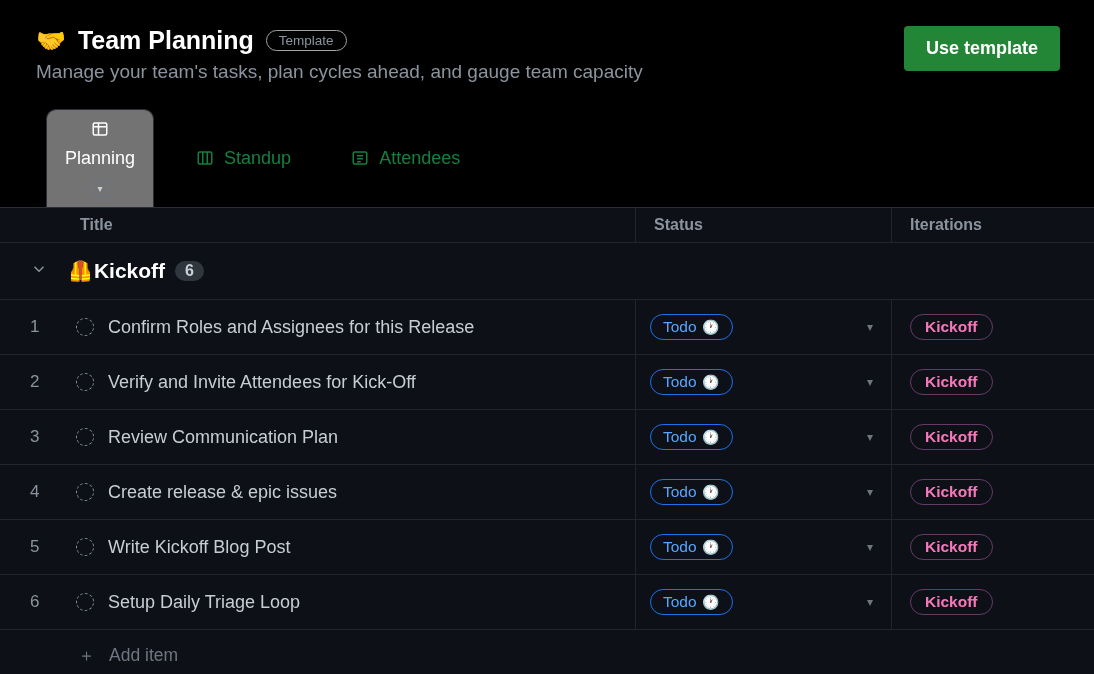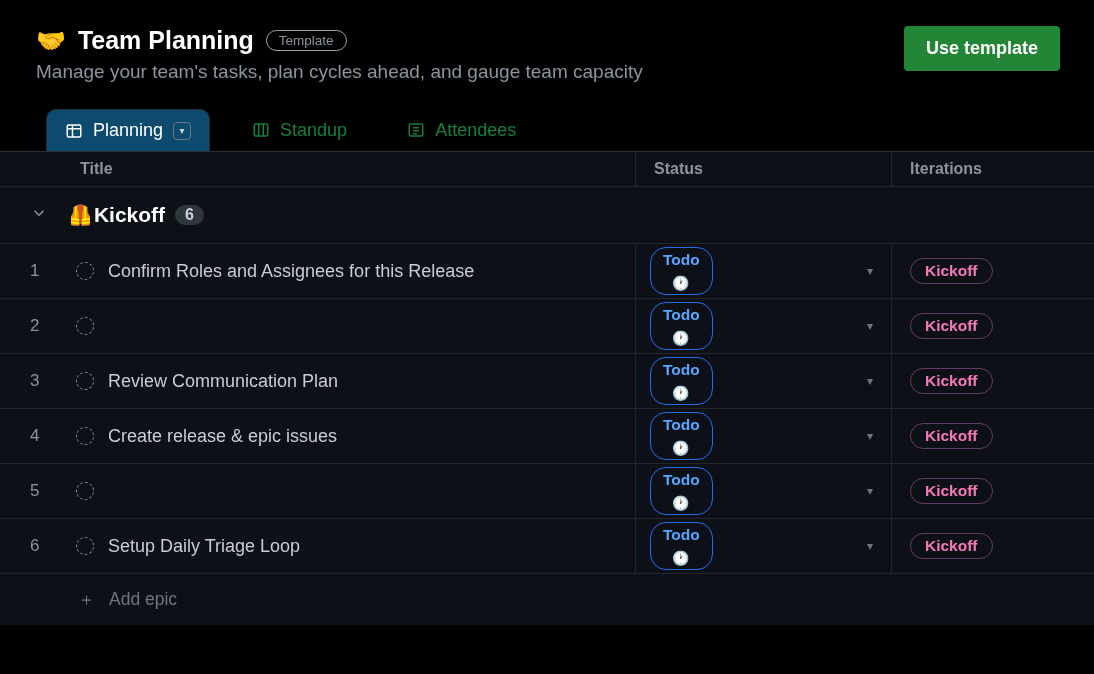--- a/index.html
+++ b/index.html
@@ -51,27 +51,28 @@
     display:flex;
     align-items:center;
     gap:10px;
     padding:10px 18px;
     font-size:18px;
     color:#15803d;
     cursor:pointer;
     margin-right:24px;
   }
   .tab.active {
-    background:#0c4a6e;
+    background:#737373;
     color:#fff;
     border:1px solid #2a2f37;
     border-bottom:none;
     border-radius:10px 10px 0 0;
     position:relative;
     z-index:2;
+    flex-direction:column;
   }
   .tab .caret {
     border:1px solid #6e7681;
     border-radius:4px;
     width:18px; height:18px;
     display:flex; align-items:center; justify-content:center;
     font-size:10px;
     color:#c9d1d9;
   }
   .board {
@@ -132,22 +133,21 @@
   .status-cell { padding:0 14px; justify-content:space-between; }
   .status-pill {
     display:inline-flex;
     align-items:center;
     gap:6px;
     border:1.5px solid #1f6feb;
     border-radius:16px;
     padding:3px 12px;
     color:#58a6ff;
     font-size:15.5px;
-    font-weight:700;
-    flex-direction:column;
+    font-weight:400;
   }
   .status-pill .clock { font-size:14px; }
   .status-caret { color:#6e7681; font-size:12px; margin-right:4px;}
   .milestone-cell { padding-left:18px; }
   .milestone-pill {
     border:1.5px solid #653a67;
     color:#f778ba;
     border-radius:16px;
     padding:3px 14px;
     font-size:15.5px;
@@ -230,20 +230,21 @@
           <span class="status-caret">▾</span>
         </div>
         <div class="milestone-cell">
           <span class="milestone-pill">Kickoff</span>
         </div>
       </div>
       <div class="row">
         <div class="title-cell">
           <span class="num">2</span>
           <span class="dashed-circle"></span>
+          <span class="item-title">Verify and Invite Attendees for Kick-Off</span>
         </div>
         <div class="status-cell">
           <span class="status-pill">
             <span>Todo</span>
             <span class="clock">🕐</span>
           </span>
           <span class="status-caret">▾</span>
         </div>
         <div class="milestone-cell">
           <span class="milestone-pill">Kickoff</span>
@@ -280,20 +281,21 @@
           <span class="status-caret">▾</span>
         </div>
         <div class="milestone-cell">
           <span class="milestone-pill">Kickoff</span>
         </div>
       </div>
       <div class="row">
         <div class="title-cell">
           <span class="num">5</span>
           <span class="dashed-circle"></span>
+          <span class="item-title">Write Kickoff Blog Post</span>
         </div>
         <div class="status-cell">
           <span class="status-pill">
             <span>Todo</span>
             <span class="clock">🕐</span>
           </span>
           <span class="status-caret">▾</span>
         </div>
         <div class="milestone-cell">
           <span class="milestone-pill">Kickoff</span>
@@ -313,15 +315,15 @@
           <span class="status-caret">▾</span>
         </div>
         <div class="milestone-cell">
           <span class="milestone-pill">Kickoff</span>
         </div>
       </div>
     </div>
 
   <div class="add-row">
     <span class="plus">＋</span>
-    <span>Add epic</span>
+    <span>Add item</span>
   </div>
 </div>
 
 </body></html>

